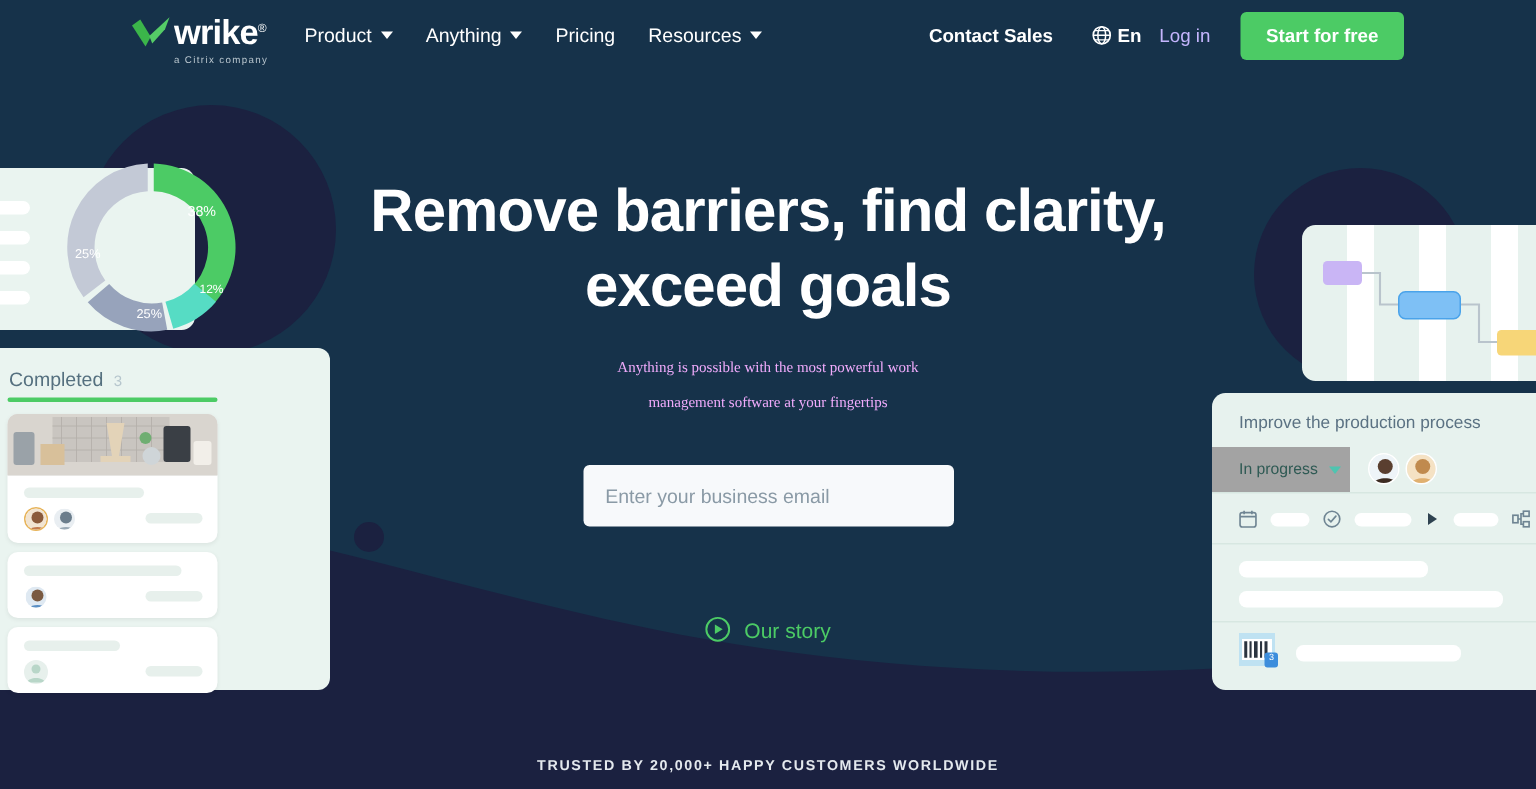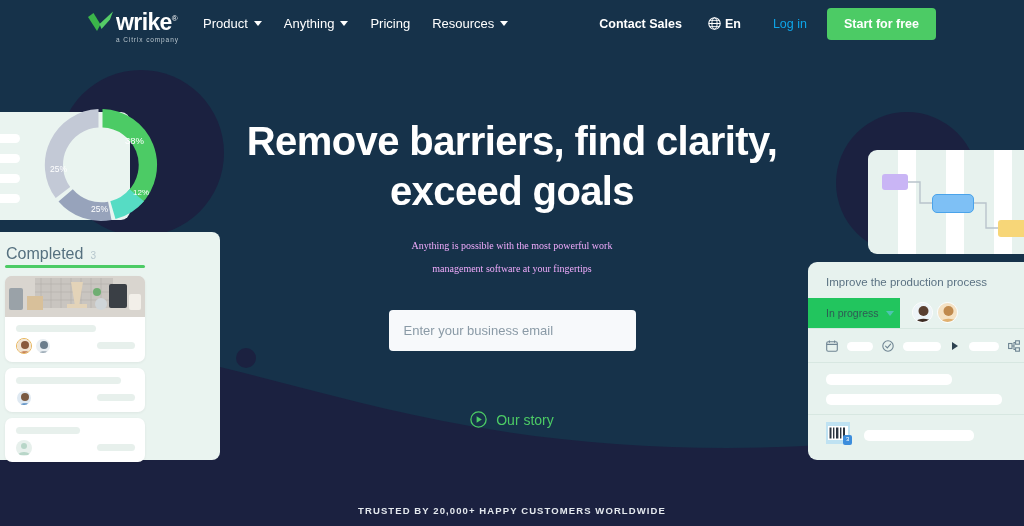--- a/index.html
+++ b/index.html
@@ -67,21 +67,21 @@
   .caret {
     width: 0; height: 0;
     border-left: 4.5px solid transparent; border-right: 4.5px solid transparent;
     border-top: 5px solid #ffffff; display: inline-block;
   }
 
   .nav-right { position: absolute; right: 0; top: 0; height: 47px; display: flex; align-items: center; gap: 0; }
   .contact-sales { color: #ffffff; font-size: 12.5px; font-weight: bold; cursor: pointer; white-space: nowrap; }
   .lang { display: flex; align-items: center; gap: 4px; margin-left: 26px; cursor: pointer; }
   .lang-text { color: #ffffff; font-size: 12.5px; font-weight: bold; }
-  .login { color: #0ea5e9; font-size: 12.5px; margin-left: 32px; cursor: pointer; }
+  .login { color: #c4b5fd; font-size: 12.5px; margin-left: 12px; cursor: pointer; }
   .cta-nav {
     margin-left: 20px; margin-right: 88px;
     background: #4ccb65; color: #ffffff;
     font-size: 12.5px; font-weight: bold;
     border: none; border-radius: 4px;
     padding: 9px 17px; cursor: pointer; white-space: nowrap;
   }
 
   
   .hero { position: absolute; left: 0; top: 16px; width: 1024px; z-index: 20; text-align: center; }
@@ -137,21 +137,21 @@
 
   .kanban {
     position: absolute; left: -52px; top: 232px;
     width: 270px; height: 228px; z-index: 12;
   }
   .kb-col-bg {
     position: absolute; left: 40px; top: 0; width: 232px; height: 228px;
     background: #eaf4f0; border-radius: 8px;
   }
   .kb-head { position: absolute; left: 58px; top: 13px; display: flex; align-items: baseline; gap: 7px; }
-  .kb-title { color: #55707f; font-size: 16px; }
+  .kb-title { color: #55707f; font-size: 13px; }
   .kb-count { color: #b6c6cd; font-size: 10px; }
 
   .kb-card {
     position: absolute; background: #ffffff; border-radius: 7px;
     box-shadow: 0 1px 3px rgba(0,0,0,0.06);
   }
   .kb-line { position: absolute; background: #e7f0ec; border-radius: 4px; height: 7px; }
   .avatar { position: absolute; border-radius: 50%; overflow: hidden; }
 
   
@@ -163,21 +163,21 @@
   .gantt-stripe { position: absolute; top: 0; height: 104px; background: #ffffff; }
 
   .task-card {
     position: absolute; left: 808px; top: 262px;
     width: 250px; height: 198px;
     background: #e7f2ee; border-radius: 9px; z-index: 12; overflow: hidden;
   }
   .task-title { position: absolute; left: 18px; top: 14px; color: #5b7283; font-size: 11.5px; }
   .status-chip {
     position: absolute; left: 0; top: 36px; width: 92px; height: 30px;
-    background: #22c55e; display: flex; align-items: center; padding-left: 18px; gap: 7px;
+    background: #a3a3a3; display: flex; align-items: center; padding-left: 18px; gap: 7px;
   }
   .status-text { color: #2f5a54; font-size: 10.5px; }
   .chip-caret {
     width: 0; height: 0; border-left: 4px solid transparent; border-right: 4px solid transparent;
     border-top: 5px solid #4fc4b0;
   }
   .task-divider { position: absolute; left: 0; width: 250px; height: 1px; background: #d7e7e1; }
   .meta-row { position: absolute; left: 18px; top: 78px; display: flex; align-items: center; gap: 9px; }
   .meta-pill { height: 9px; background: #ffffff; border-radius: 5px; }
   .task-body-line { position: absolute; background: #ffffff; border-radius: 5px; height: 11px; }

